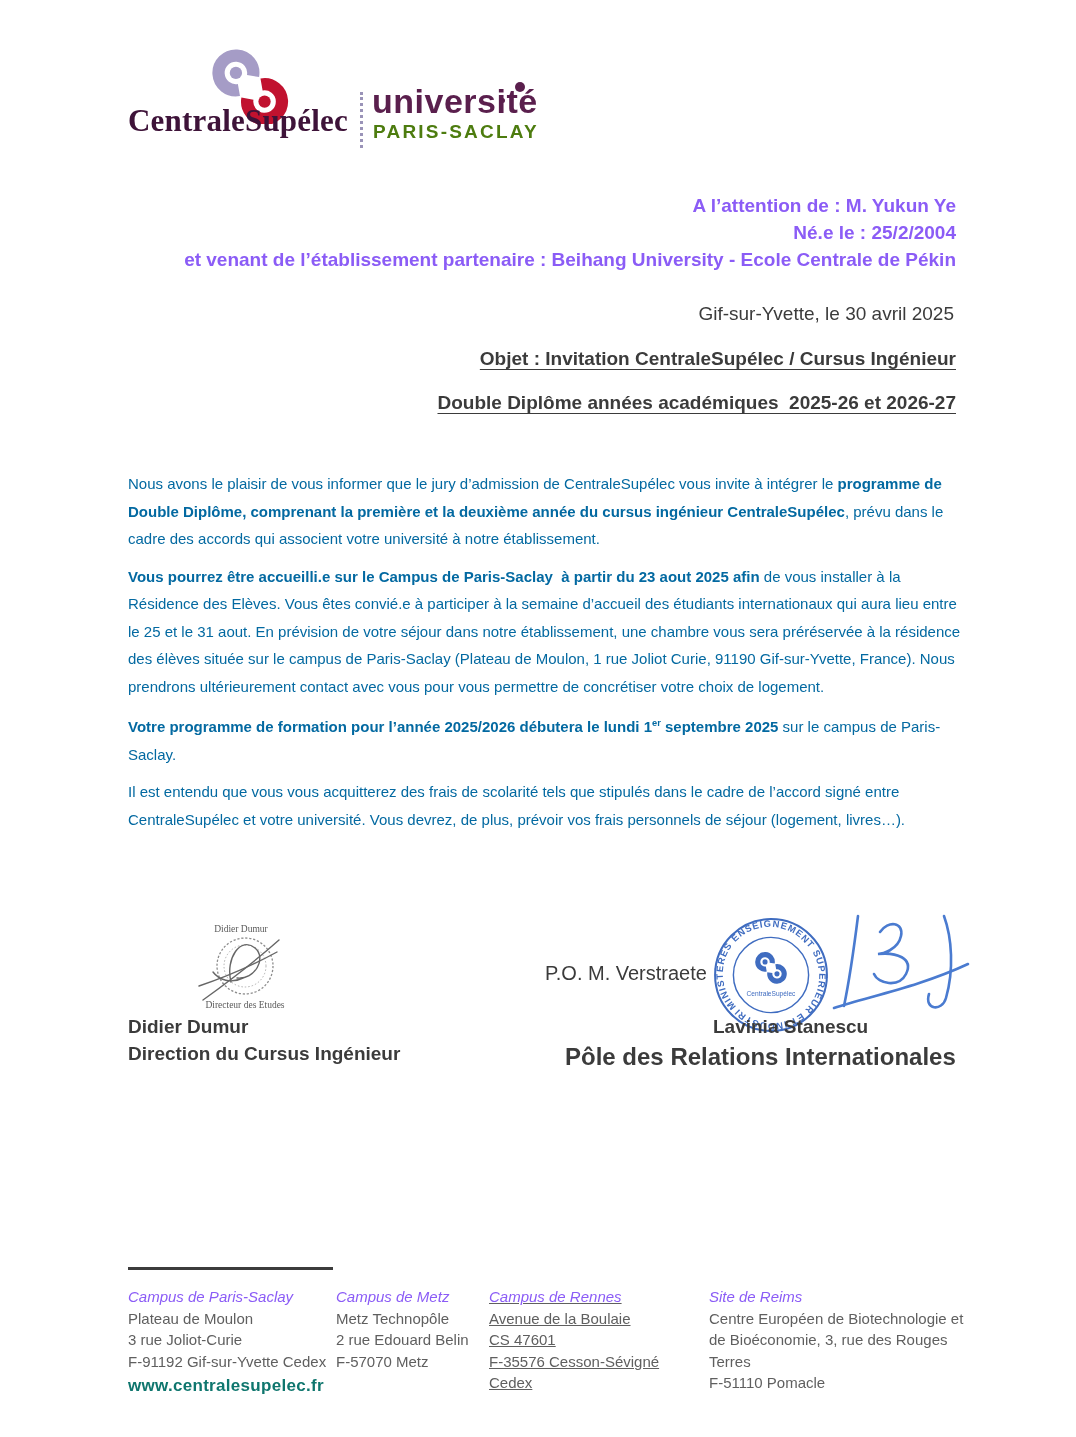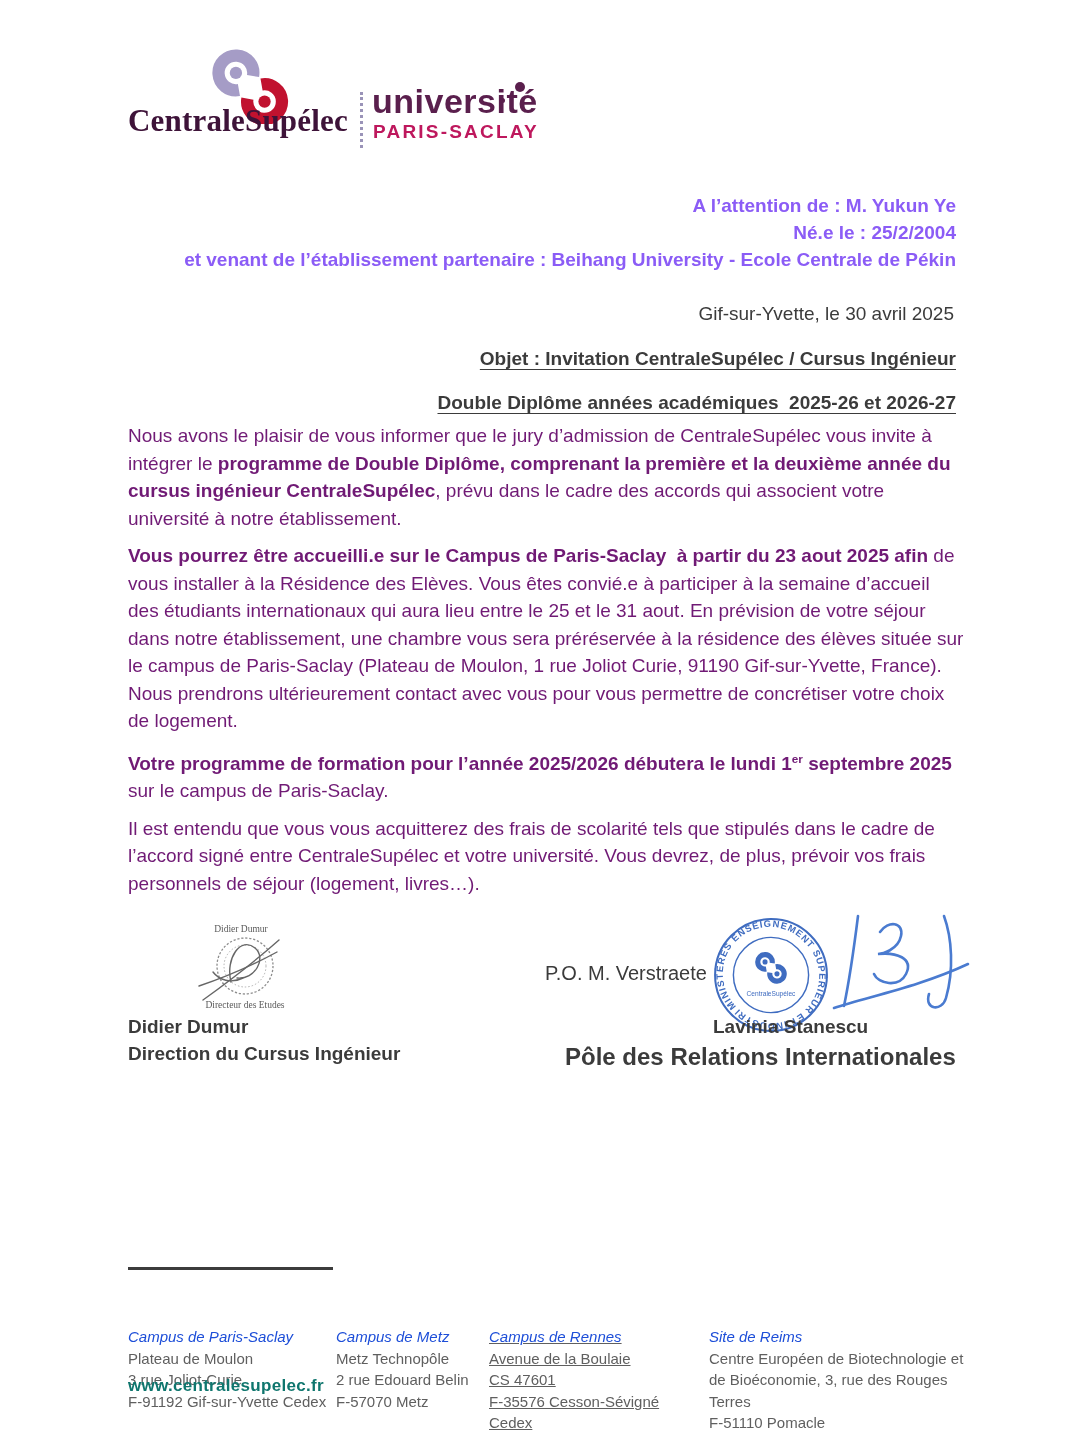--- a/index.html
+++ b/index.html
@@ -22,21 +22,21 @@
   .logo-divider{
     position:absolute;left:360px;top:92px;height:56px;width:0;
     border-left:3px dotted #9a93b8;
   }
   .univ-word{
     position:absolute;left:372px;top:82px;
     font-size:34px;font-weight:bold;color:#5a1f4d;letter-spacing:.5px;
   }
   .univ-sub{
     position:absolute;left:373px;top:121px;
-    font-size:19px;font-weight:bold;color:#be185d;letter-spacing:2.2px;
+    font-size:19px;font-weight:bold;color:#4d7c0f;letter-spacing:2.2px;
   }
   .constellation-dot{position:absolute;border-radius:50%;background:#5a1f4d;}
   .dot-big{left:515px;top:82px;width:10px;height:10px;}
   .dot-small{left:500px;top:98px;width:5px;height:5px;}
   
   .recipient{
     position:absolute;top:192px;right:120px;
     text-align:right;font-weight:bold;font-size:19px;line-height:27px;
     white-space:nowrap;color:#8b5cf6;
   }
@@ -46,40 +46,40 @@
   }
   .subject{position:absolute;top:348px;right:120px;text-align:right;}
   .subject-line{
     font-weight:bold;font-size:19px;white-space:pre;
     text-decoration:underline;text-underline-offset:4px;
     display:block;
   }
   .subject-line + .subject-line{margin-top:22px;}
   
   .body-text{
-    position:absolute;left:128px;top:422px;width:836px;
-    font-size:19px;line-height:27.5px;color:#701a75;
+    position:absolute;left:128px;top:470px;width:836px;
+    font-size:15px;line-height:27.5px;color:#0369a1;
   }
   .body-text p{margin:0 0 10px 0;}
   .b{font-weight:bold;}
   .keep-ws{white-space:pre-wrap;}
   sup{font-size:.62em;}
   
   .seal-svg{position:absolute;left:183px;top:920px;}
   .po-line{position:absolute;left:545px;top:962px;font-size:20px;white-space:nowrap;}
   .stamp-svg{position:absolute;left:710px;top:914px;}
   .sig-svg{position:absolute;left:826px;top:908px;}
   .sig-name-left{position:absolute;left:128px;top:1016px;font-weight:bold;font-size:19px;}
   .sig-role-left{position:absolute;left:128px;top:1043px;font-weight:bold;font-size:19px;}
   .sig-name-right{position:absolute;left:713px;top:1016px;font-weight:bold;font-size:19px;}
   .sig-role-right{position:absolute;left:565px;top:1043px;font-weight:bold;font-size:24px;}
   
   .footer-rule{position:absolute;left:128px;top:1267px;width:205px;height:3px;background:#3c3c3c;}
   .campus-col{position:absolute;top:1286px;font-size:15px;line-height:21.5px;color:#5f5f5f;}
-  .campus-col .campus-name{font-style:italic;color:#1d4ed8;margin-top:40px;}
+  .campus-col .campus-name{font-style:italic;color:#8b5cf6;}
   .col-1{left:128px;width:200px;}
   .col-2{left:336px;width:145px;}
   .col-3{left:489px;width:212px;text-decoration:underline;}
   .col-4{left:709px;width:265px;}
   .website{
     position:absolute;left:128px;top:1376px;
     font-weight:bold;font-size:17px;color:#0f766e;letter-spacing:.3px;
   }
 </style>
 </head>

